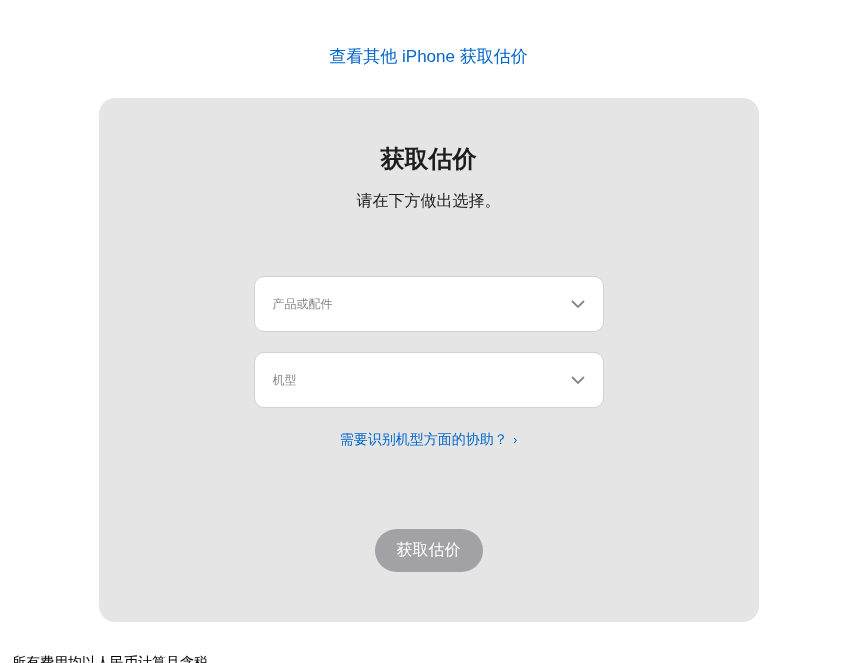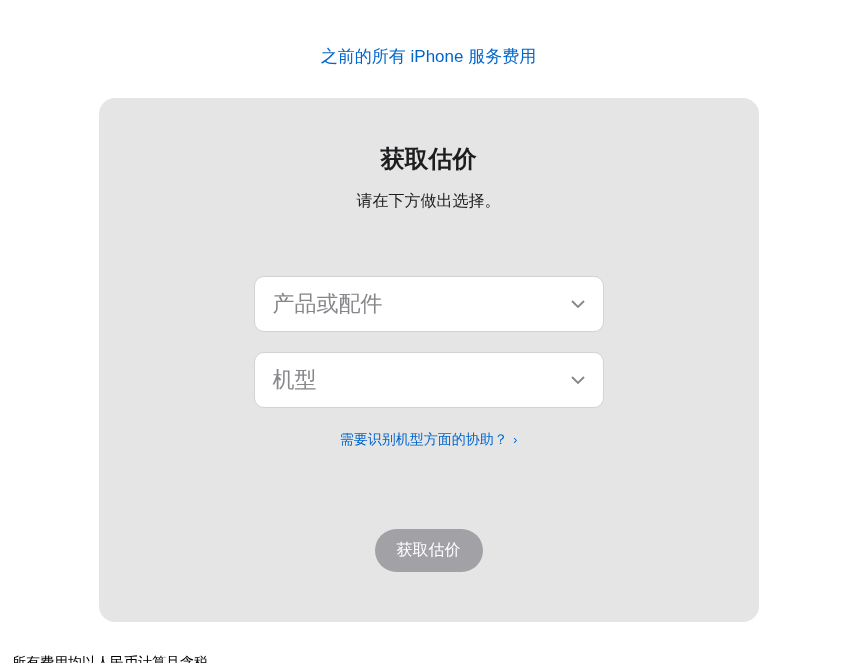--- a/index.html
+++ b/index.html
@@ -57,21 +57,21 @@
       border: 1px solid #d2d2d7;
       border-radius: 10px;
       height: 56px;
       display: flex;
       align-items: center;
       padding: 0 18px;
       cursor: pointer;
     }
     .select-box .placeholder {
       color: #86868b;
-      font-size: 22px;
+      font-size: 12px;
     }
     .select-box .chevron {
       position: absolute;
       right: 18px;
       top: 50%;
       transform: translateY(-50%);
       width: 14px;
       height: 8px;
       color: #86868b;
     }
@@ -121,21 +121,21 @@
     }
     .note2-line1 {
       display: block;
     }
   </style>
 </head>
 <body>
 
 <div class="container">
   <div class="top-link">
-    <a href="#">之前的所有 iPhone 服务费用</a>
+    <a href="#">查看其他 iPhone 获取估价</a>
   </div>
 
   <div class="card">
     <div class="card-title">获取估价</div>
     <div class="card-subtitle">请在下方做出选择。</div>
 
     <div class="select-wrap">
       <div class="select-box">
         <span class="placeholder">产品或配件</span>
         <svg class="chevron" viewBox="0 0 14 8" fill="none" stroke="currentColor" stroke-width="1.8">

